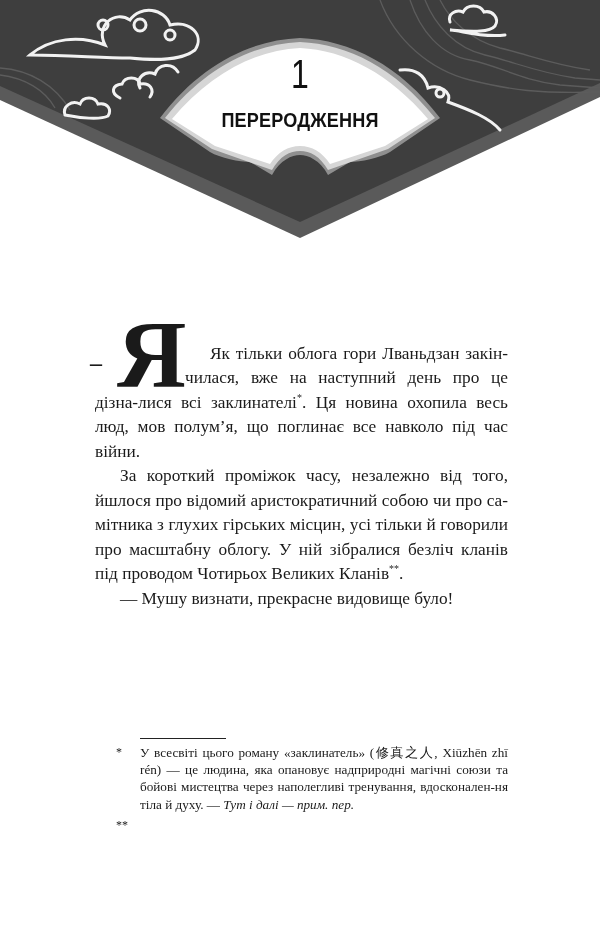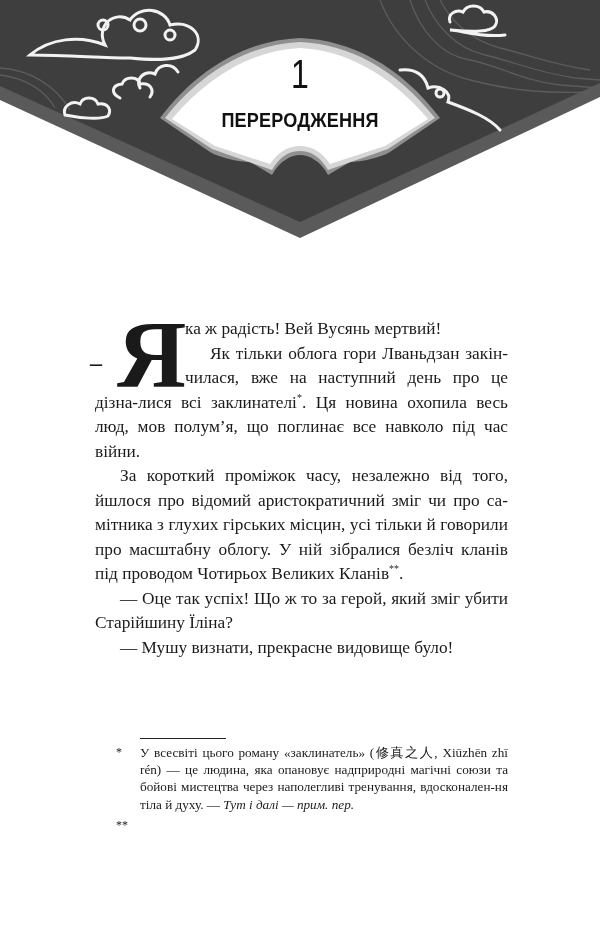--- a/index.html
+++ b/index.html
@@ -73,25 +73,24 @@
   <div class="chapter-num">1</div>
   <div class="chapter-title">ПЕРЕРОДЖЕННЯ</div>
 </div>
 
 <div id="body-text">
   <p class="first">
     <span class="dropcap-wrap">
       <span class="dropcap-dash">–</span>
       <span class="dropcap">Я</span>
     </span>
-    <span>ка ж радість! Вей Вусянь мертвий!</span><br>
+    <br>
     <span style="display:inline-block;width:25px"></span><span>Як тільки облога гори Лваньдзан закін-чилася, вже на наступний день про це дізна-лися всі заклинателі</span><span class="sup">*</span><span>. Ця новина охопила весь люд, мов полум’я, що поглинає все навколо під час війни.</span>
   </p>
-  <p><span>За короткий проміжок часу, незалежно від того, йшлося про відомий аристократичний зміг чи про са-мітника з глухих гірських місцин, усі тільки й говорили про масштабну облогу. У ній зібралися безліч кланів під проводом Чотирьох Великих Кланів</span><span class="sup">**</span><span>.</span></p>
-  <p>— Оце так успіх! Що ж то за герой, який зміг убити Старійшину Їліна?</p>
+  <p><span>За короткий проміжок часу, незалежно від того, йшлося про відомий аристократичний собою чи про са-мітника з глухих гірських місцин, усі тільки й говорили про масштабну облогу. У ній зібралися безліч кланів під проводом Чотирьох Великих Кланів</span><span class="sup">**</span><span>.</span></p>
   <p>— Мушу визнати, прекрасне видовище було!</p>
 </div>
 
 <div id="footnote-rule"></div>
 
 <div id="footnotes">
   <div class="fn">
     <span class="fn-mark">*</span>
     <span>У всесвіті цього роману «заклинатель» (修真之人, Xiūzhēn zhī rén) — це людина, яка опановує надприродні магічні союзи та бойові мистецтва через наполегливі тренування, вдосконален-ня тіла й духу. — </span><i>Тут і далі — прим. пер.</i>
   </div>

